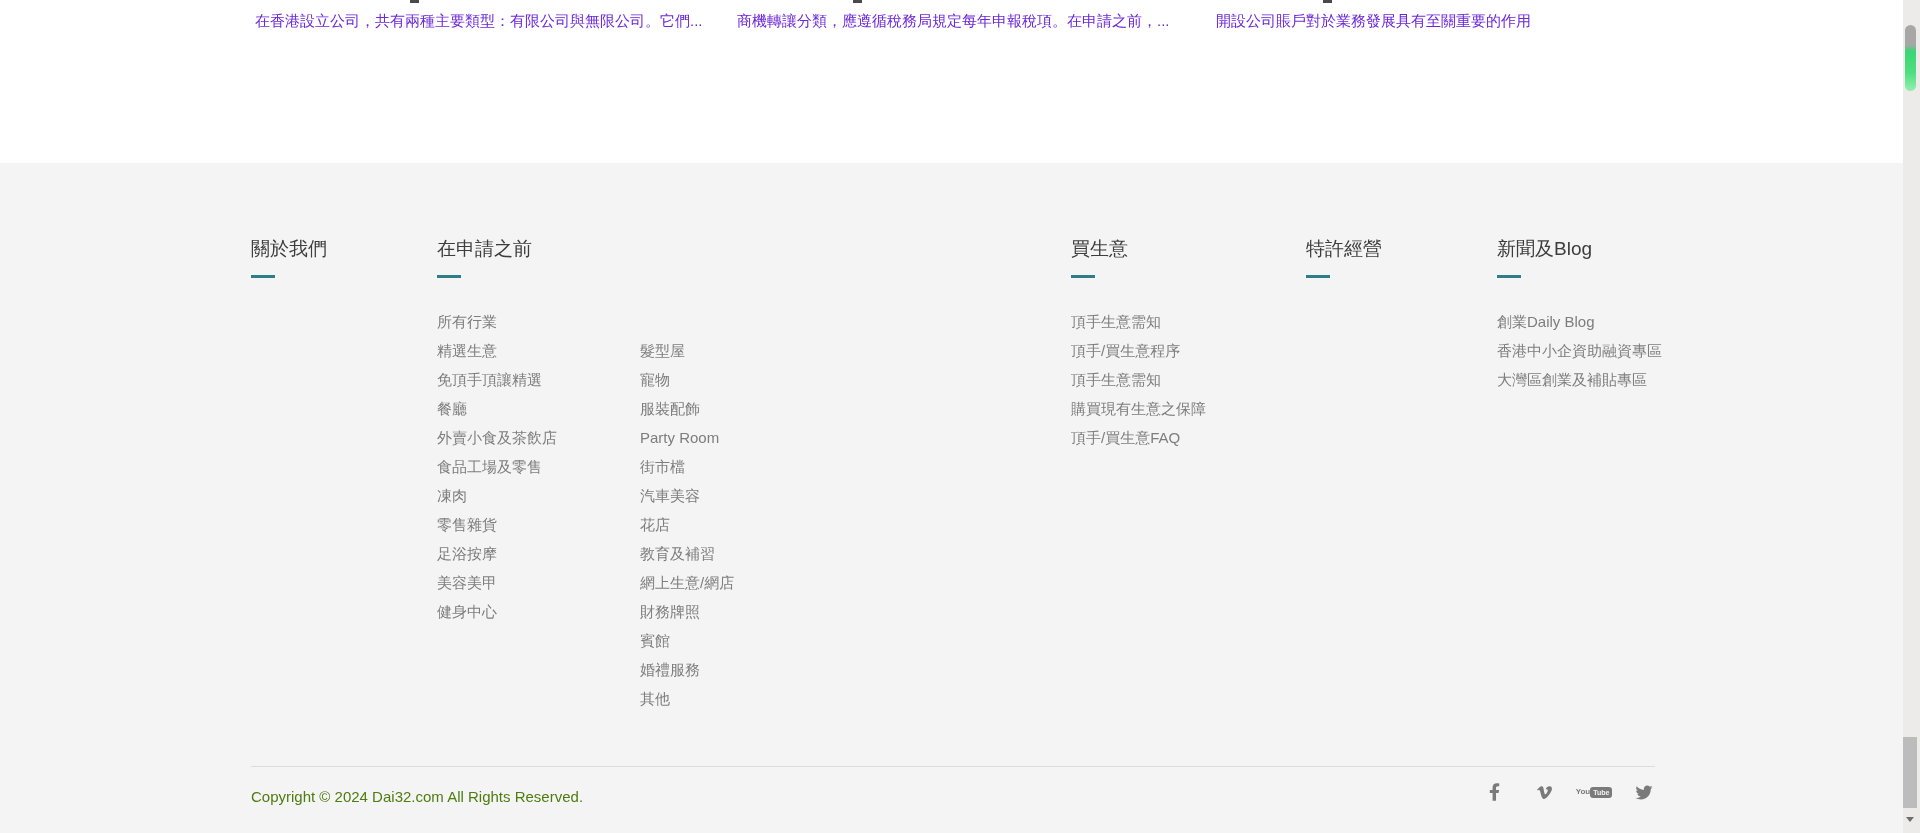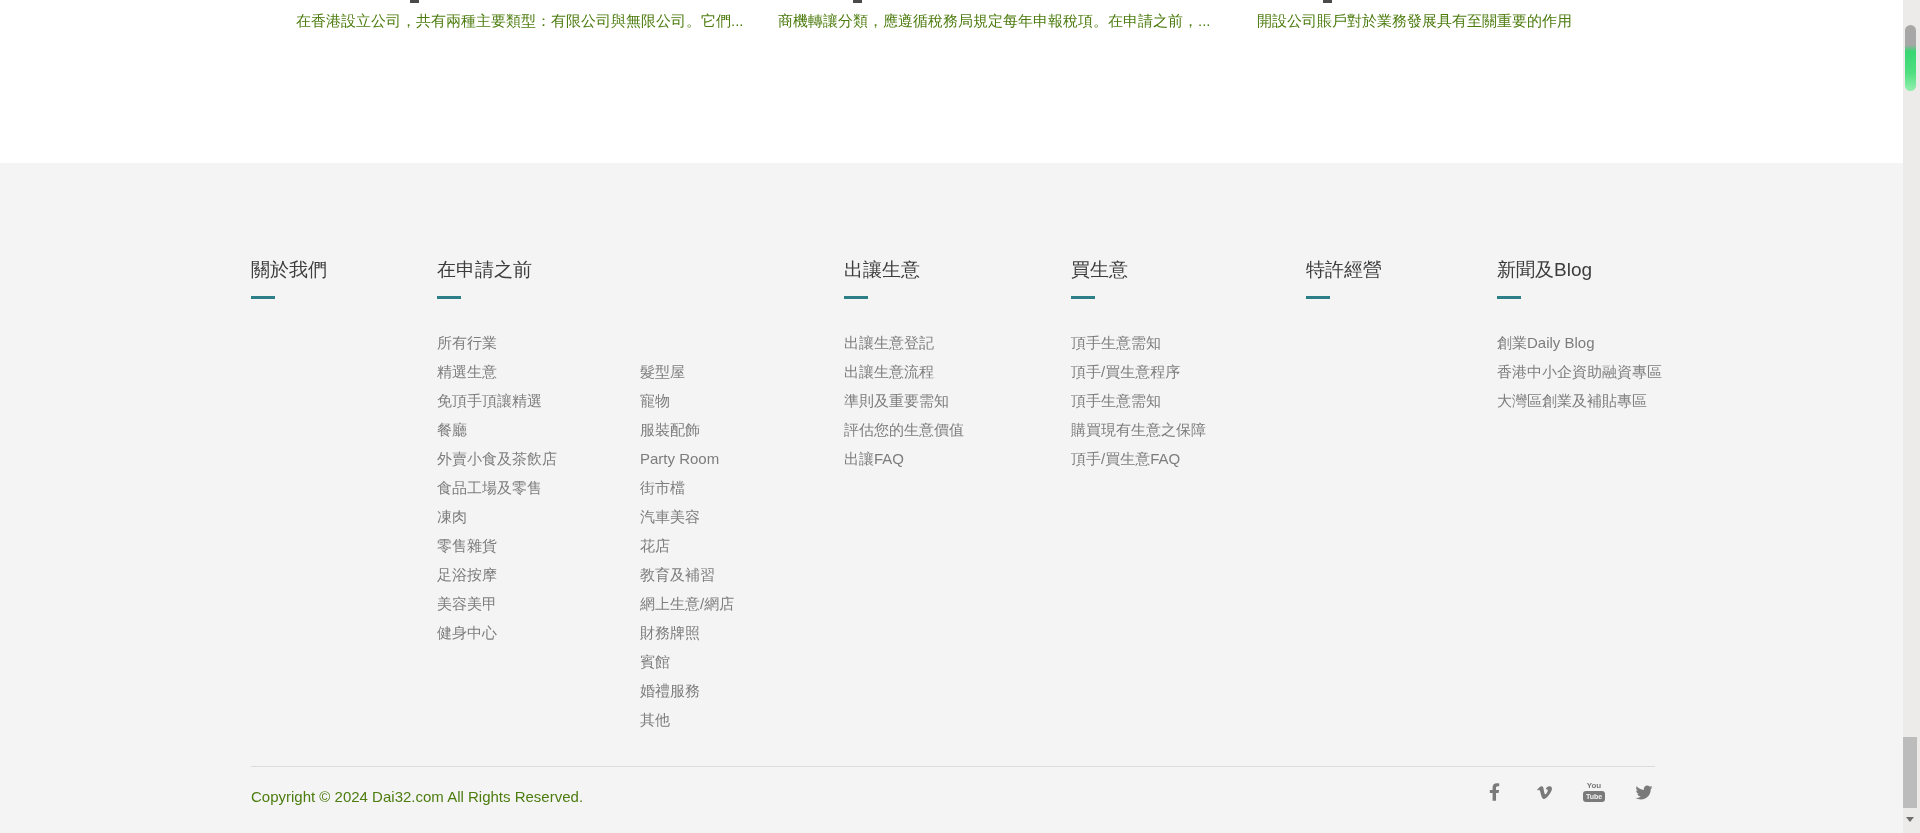--- a/index.html
+++ b/index.html
@@ -1,50 +1,50 @@
 <!DOCTYPE html>
 <html><head>
 <meta charset="utf-8">
 <style>
   html,body{margin:0;padding:0;}
   body{
     width:1920px;height:833px;position:relative;overflow:hidden;
     background:#ffffff;font-family:"Liberation Sans","DejaVu Sans",sans-serif;
   }
   
-  .excerpt{position:absolute;top:12px;font-size:15px;color:#4d7c0f;white-space:nowrap;margin-left:41px;}
+  .excerpt{position:absolute;top:12px;font-size:15px;color:#6d28d9;white-space:nowrap;}
   .excerpt.e0{left:255px;}
   .excerpt.e1{left:737px;}
   .excerpt.e2{left:1216px;}
   .cutmark{position:absolute;top:0;width:9px;height:3px;background:#4a4a4a;}
 
   
   .site-footer{position:absolute;left:0;top:163px;width:1920px;height:670px;background:#f4f4f4;}
-  .fcol{position:absolute;top:74px;margin-top:21px;}
+  .fcol{position:absolute;top:74px;}
   .fcol h3{margin:0;font-size:19px;font-weight:400;color:#3d3d3d;line-height:24px;}
   .accent-underline{width:24px;height:3px;background:#2c7f87;margin-top:14px;}
   .flist{margin:29px 0 0 0;padding:0;list-style:none;}
   .flist li{height:29px;}
   a.flink{display:block;color:#7d7d7d;font-size:15px;line-height:29px;text-decoration:none;white-space:nowrap;}
   .col-about{left:251px;}
   .col-categories{left:437px;}
   .subwrap{position:relative;}
   .sub2{position:absolute;left:203px;top:0;}
   .col-sell{left:844px;}
   .col-buy{left:1071px;}
   .col-franchise{left:1306px;}
   .col-news{left:1497px;}
 
   .footer-divider{position:absolute;left:251px;top:603px;width:1404px;height:1px;background:#dbdbdb;}
   .copyright{position:absolute;left:251px;top:625px;font-size:15px;color:#4d7c0f;}
 
   .social{position:absolute;left:1480px;top:615px;width:178px;display:flex;justify-content:space-between;align-items:center;height:28px;}
   .social a{display:flex;align-items:center;justify-content:center;width:28px;height:28px;text-decoration:none;}
   .social svg{fill:#7a7a7a;}
-  .yt-badge{display:flex;flex-direction:column;align-items:center;line-height:1;}
+  .yt-badge{display:flex;flex-direction:row;align-items:center;line-height:1;}
   .yt-you{font-size:8px;font-weight:bold;color:#7a7a7a;letter-spacing:0;}
   .yt-tube{margin-top:1px;background:#7a7a7a;color:#f4f4f4;font-size:7px;font-weight:bold;
            padding:2px 3px;border-radius:3px;letter-spacing:0;}
 
   
   .scroll-track{position:absolute;left:1903px;top:0;width:17px;height:833px;background:#edebea;}
   .scroll-thumb-bottom{position:absolute;left:1903px;top:737px;width:14px;height:71px;background:#bdbcbc;}
   .scroll-down-btn{position:absolute;left:1903px;top:808px;width:14px;height:25px;}
   .scroll-down-btn .tri{position:absolute;left:3px;top:9px;width:0;height:0;
       border-left:4px solid transparent;border-right:4px solid transparent;border-top:5px solid #6e6e6e;}
@@ -144,41 +144,20 @@
         <li>
             <a href="#" class="flink">婚禮服務</a>
           </li>
         <li>
             <a href="#" class="flink">其他</a>
           </li>
       </ul>
     </div>
   </div>
 
-  <div class="fcol col-sell">
-    <h3>出讓生意</h3>
-    <div class="accent-underline"></div>
-    <ul class="flist">
-      <li>
-          <a href="#" class="flink">出讓生意登記</a>
-        </li>
-      <li>
-          <a href="#" class="flink">出讓生意流程</a>
-        </li>
-      <li>
-          <a href="#" class="flink">準則及重要需知</a>
-        </li>
-      <li>
-          <a href="#" class="flink">評估您的生意價值</a>
-        </li>
-      <li>
-          <a href="#" class="flink">出讓FAQ</a>
-        </li>
-    </ul>
-  </div>
 
   <div class="fcol col-buy">
     <h3>買生意</h3>
     <div class="accent-underline"></div>
     <ul class="flist">
       <li>
           <a href="#" class="flink">頂手生意需知</a>
         </li>
       <li>
           <a href="#" class="flink">頂手/買生意程序</a>

